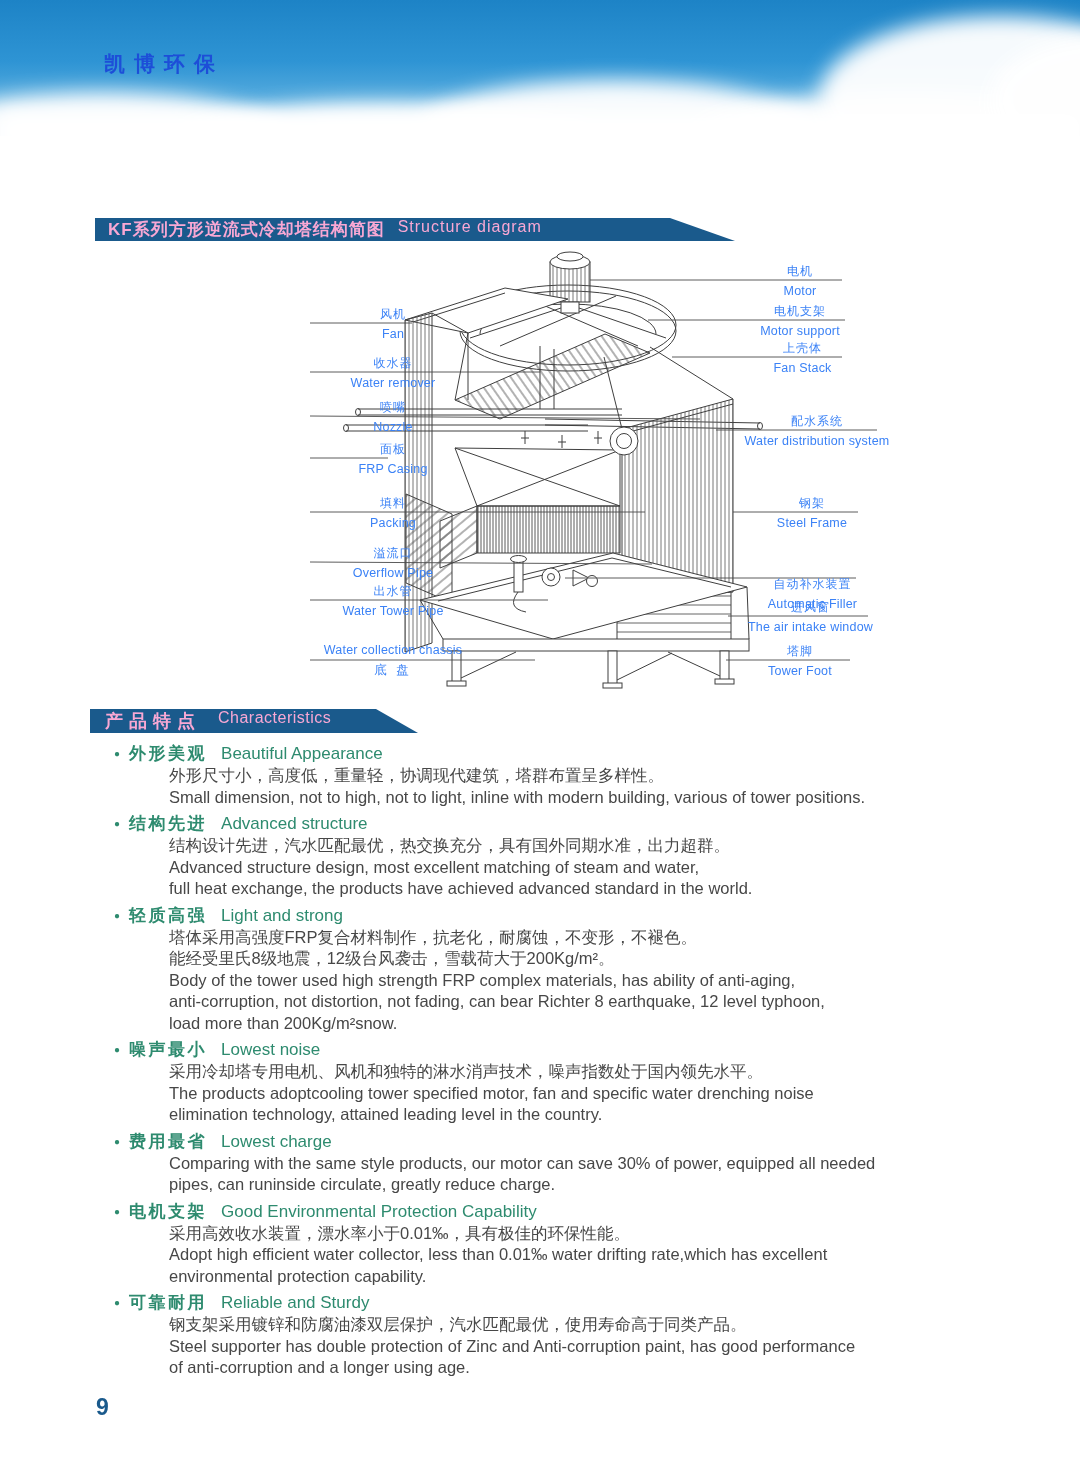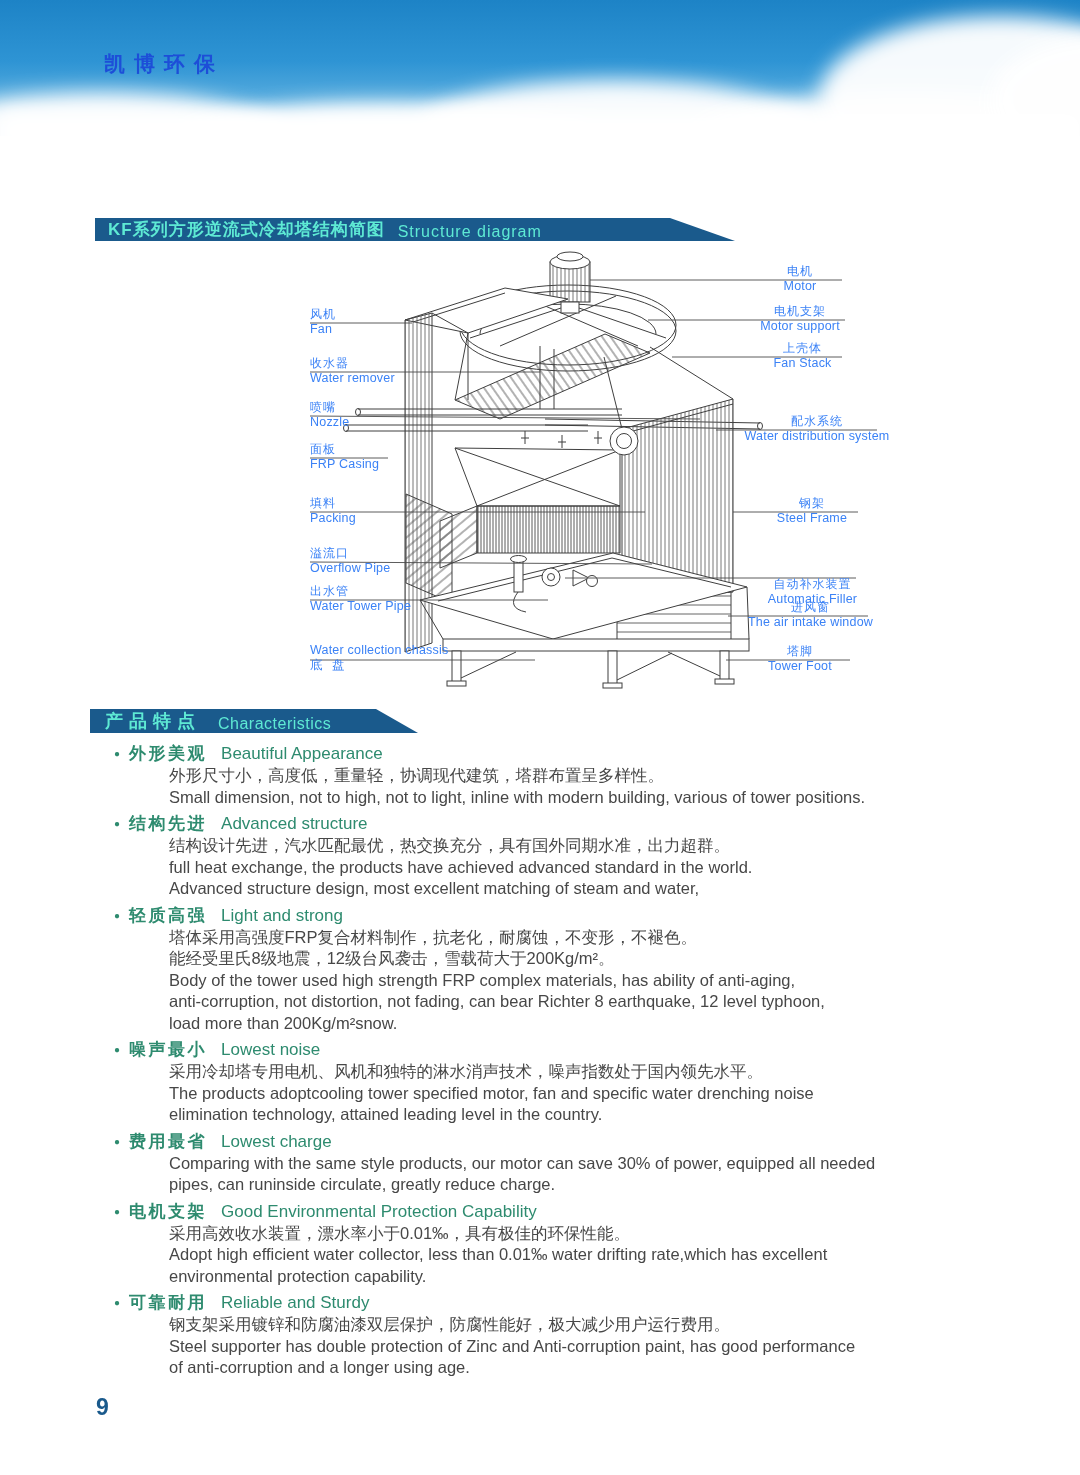--- a/index.html
+++ b/index.html
@@ -13,36 +13,36 @@
   .c1{left:-90px;top:92px;width:380px;height:95px;}
   .c2{left:170px;top:102px;width:430px;height:85px;}
   .c3{left:420px;top:80px;width:390px;height:95px;}
   .c4{left:690px;top:92px;width:430px;height:95px;}
   .c5{left:820px;top:16px;width:360px;height:160px;}
   .c6{left:990px;top:36px;width:220px;height:130px;}
   .sky::after{content:'';position:absolute;left:0;right:0;bottom:-12px;height:34px;background:#fff;filter:blur(9px);}
   .logo{position:absolute;left:104px;top:50px;z-index:6;color:#1d4ed8;font-size:21px;font-weight:bold;letter-spacing:9px;}
 
   
-  .bar{position:absolute;background:#1a5a8c;color:#5eead4;display:flex;align-items:flex-end;box-sizing:border-box;}
+  .bar{position:absolute;background:#1a5a8c;color:#f9a8d4;display:flex;align-items:flex-start;box-sizing:border-box;}
   .tbar{left:95px;top:218px;width:640px;height:23px;padding-left:13px;gap:13px;
         clip-path:polygon(0 0,575px 0,640px 100%,0 100%);}
   .tbar .cn{font-weight:bold;font-size:17px;letter-spacing:1px;white-space:nowrap;}
   .tbar .en{font-size:16px;letter-spacing:1px;white-space:nowrap;}
   .sbar{left:90px;top:709px;width:328px;height:24px;padding-left:15px;gap:17px;
         clip-path:polygon(0 0,286px 0,328px 100%,0 100%);}
   .sbar .cn{font-weight:bold;font-size:18px;letter-spacing:6px;white-space:nowrap;}
   .sbar .en{font-size:16px;letter-spacing:.5px;white-space:nowrap;}
 
   
   .diag{position:absolute;left:0;top:245px;width:1080px;height:470px;}
   .dlab{position:absolute;color:#3b82f6;}
   .dlab .lt{font-size:12px;line-height:15px;height:15px;letter-spacing:1px;white-space:nowrap;}
-  .dlab .lb{font-size:12.5px;line-height:15px;letter-spacing:.2px;white-space:nowrap;}
-  .ll{left:310px;width:190px;text-align:left;}
+  .dlab .lb{font-size:12.5px;line-height:15px;margin-top:5px;letter-spacing:.2px;white-space:nowrap;}
+  .ll{left:298px;width:190px;text-align:center;}
   .rl{text-align:center;}
 
   
   .features{position:absolute;left:90px;top:742px;width:985px;}
   .feat-item{position:relative;padding-left:24px;margin-bottom:4px;white-space:nowrap;}
   .feat-head{font-size:17px;line-height:23px;color:#2e8b6f;}
   .feat-head .dot{font-size:10px;vertical-align:2px;margin-right:9px;}
   .feat-head .hcn{font-weight:bold;letter-spacing:2.5px;margin-right:14px;}
   .feat-body{padding-left:55px;}
   .fl{font-size:16.5px;line-height:21.5px;color:#474747;}
@@ -256,22 +256,22 @@
         <div class="fl">Small dimension, not to high, not to light, inline with modern building, various of tower positions.</div>
       </div>
     </div>
 
     <div class="feat-item">
       <div class="feat-head">
         <span class="dot">●</span><span class="hcn">结构先进</span><span class="hen">Advanced structure</span>
       </div>
       <div class="feat-body">
         <div class="fl">结构设计先进，汽水匹配最优，热交换充分，具有国外同期水准，出力超群。</div>
+        <div class="fl">Advanced structure design, most excellent matching of steam and water,</div>
         <div class="fl">full heat exchange, the products have achieved advanced standard in the world.</div>
-        <div class="fl">Advanced structure design, most excellent matching of steam and water,</div>
       </div>
     </div>
 
     <div class="feat-item">
       <div class="feat-head">
         <span class="dot">●</span><span class="hcn">轻质高强</span><span class="hen">Light and strong</span>
       </div>
       <div class="feat-body">
         <div class="fl">塔体采用高强度FRP复合材料制作，抗老化，耐腐蚀，不变形，不褪色。</div>
         <div class="fl">能经受里氏8级地震，12级台风袭击，雪载荷大于200Kg/m²。</div>
@@ -311,21 +311,21 @@
         <div class="fl">Adopt high efficient water collector, less than 0.01‰ water drifting rate,which has excellent</div>
         <div class="fl">environmental protection capability.</div>
       </div>
     </div>
 
     <div class="feat-item">
       <div class="feat-head">
         <span class="dot">●</span><span class="hcn">可靠耐用</span><span class="hen">Reliable and Sturdy</span>
       </div>
       <div class="feat-body">
-        <div class="fl">钢支架采用镀锌和防腐油漆双层保护，防腐性能好，极大减少用户运行费用。</div>
+        <div class="fl">钢支架采用镀锌和防腐油漆双层保护，汽水匹配最优，使用寿命高于同类产品。</div>
         <div class="fl">Steel supporter has double protection of Zinc and Anti-corruption paint, has good performance</div>
         <div class="fl">of anti-corruption and a longer using age.</div>
       </div>
     </div>
 
   </div>
 
   <div class="pnum">9</div>
 
 </div>

